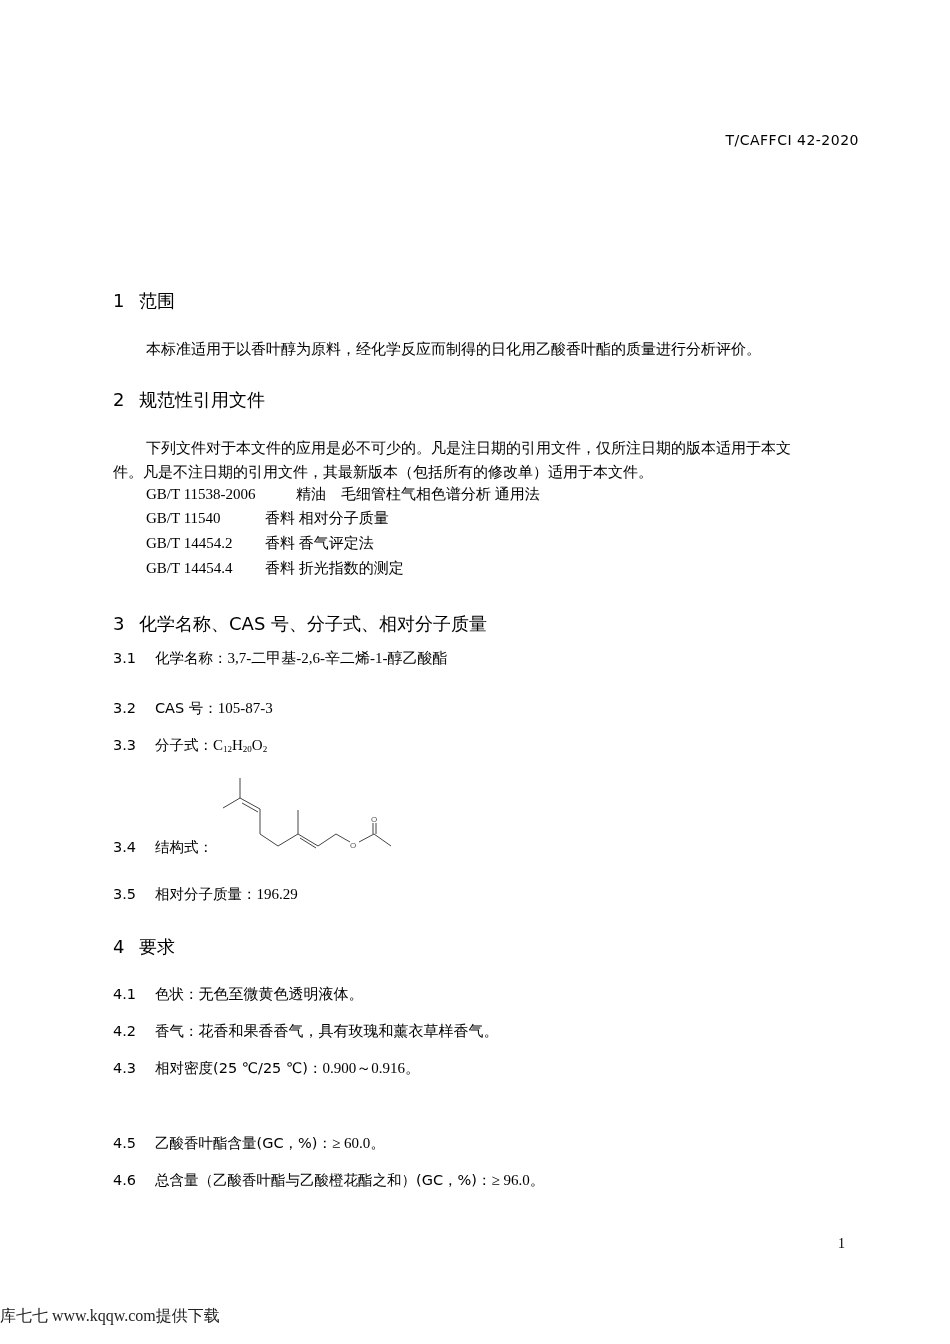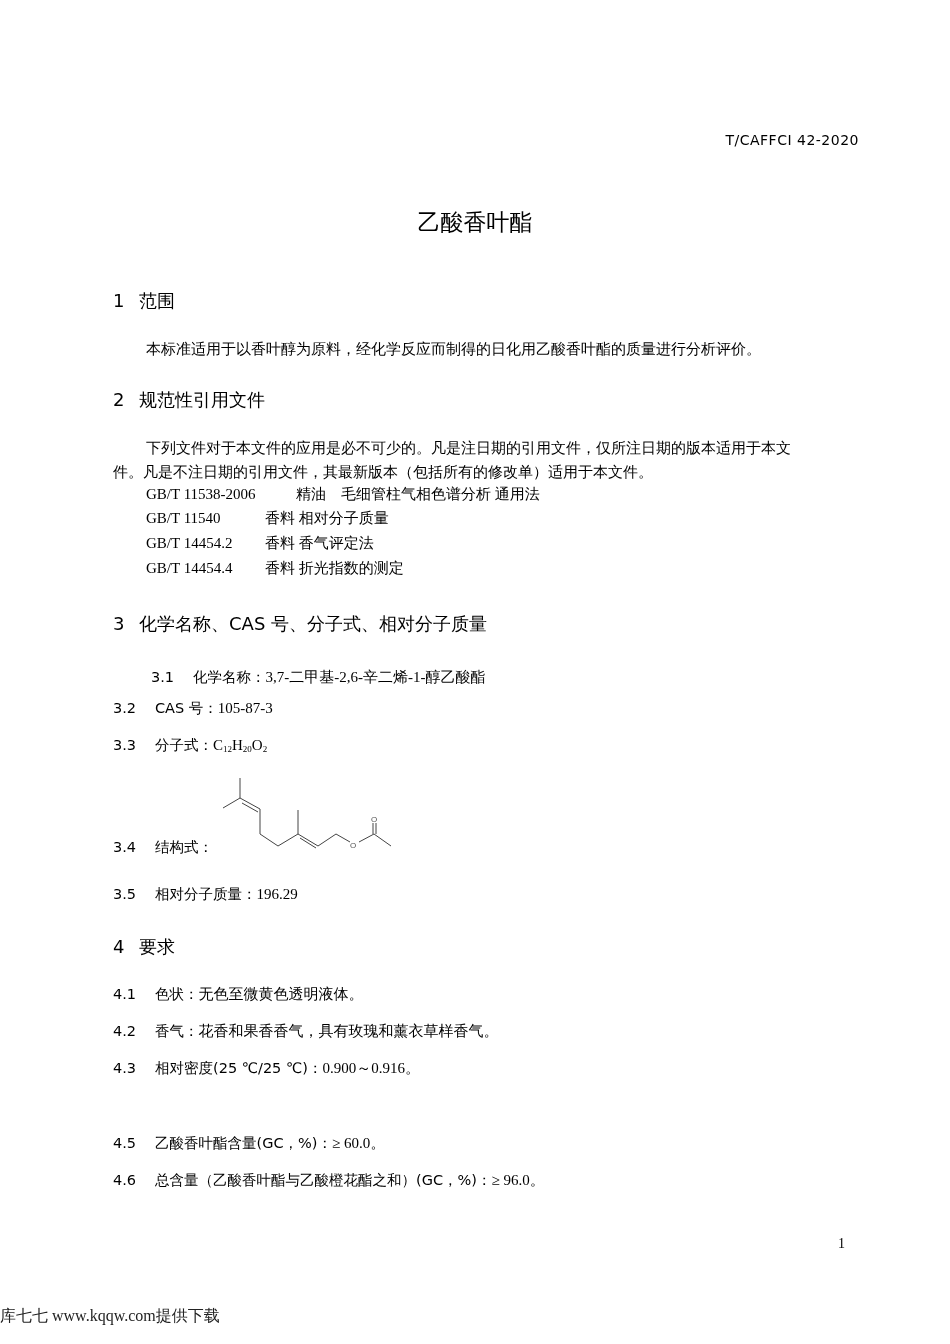--- a/index.html
+++ b/index.html
@@ -24,21 +24,20 @@
   .footer { left: 0; width: 950px; text-align: left; top: 1306px; font-size: 16px; color: #222; }
   svg.struct { position: absolute; left: 218px; top: 778px; }
 </style>
 </head>
 <body>
 
 <div class="page">
 
   <div class="abs std-no sans">T/CAFFCI 42-2020</div>
 
-  <div class="abs title sans">乙酸香叶酯</div>
 
   <div class="abs h1 sans" style="top:289px;">
     <span class="num">1</span><span>范围</span>
   </div>
   <div class="abs para serif" style="left:146px; top:337px;">本标准适用于以香叶醇为原料，经化学反应而制得的日化用乙酸香叶酯的质量进行分析评价。</div>
 
   <div class="abs h1 sans" style="top:388px;">
     <span class="num">2</span><span>规范性引用文件</span>
   </div>
   <div class="abs para serif" style="left:146px; top:436px;">下列文件对于本文件的应用是必不可少的。凡是注日期的引用文件，仅所注日期的版本适用于本文</div>
@@ -54,21 +53,21 @@
     <span class="ref-code" style="width:119px;">GB/T 14454.2</span><span>香料 香气评定法</span>
   </div>
   <div class="abs ref-row serif" style="top:559px;">
     <span class="ref-code" style="width:119px;">GB/T 14454.4</span><span>香料 折光指数的测定</span>
   </div>
 
   <div class="abs h1 sans" style="top:612px;">
     <span class="num">3</span><span>化学名称、CAS 号、分子式、相对分子质量</span>
   </div>
 
-  <div class="abs item" style="top:668px;margin-left:38px;">
+  <div class="abs item" style="top:649px;">
     <span class="num sans">3.1</span><span class="lbl">化学名称：</span><span class="val">3,7-二甲基-2,6-辛二烯-1-醇乙酸酯</span>
   </div>
   <div class="abs item" style="top:699px;">
     <span class="num sans">3.2</span><span class="lbl">CAS 号：</span><span class="val">105-87-3</span>
   </div>
   <div class="abs item" style="top:736px;">
     <span class="num sans">3.3</span><span class="lbl">分子式：</span><span class="val"><span>C</span><sub>12</sub><span>H</span><sub>20</sub><span>O</span><sub>2</sub></span>
   </div>
 
   <div class="abs item" style="top:838px;">

